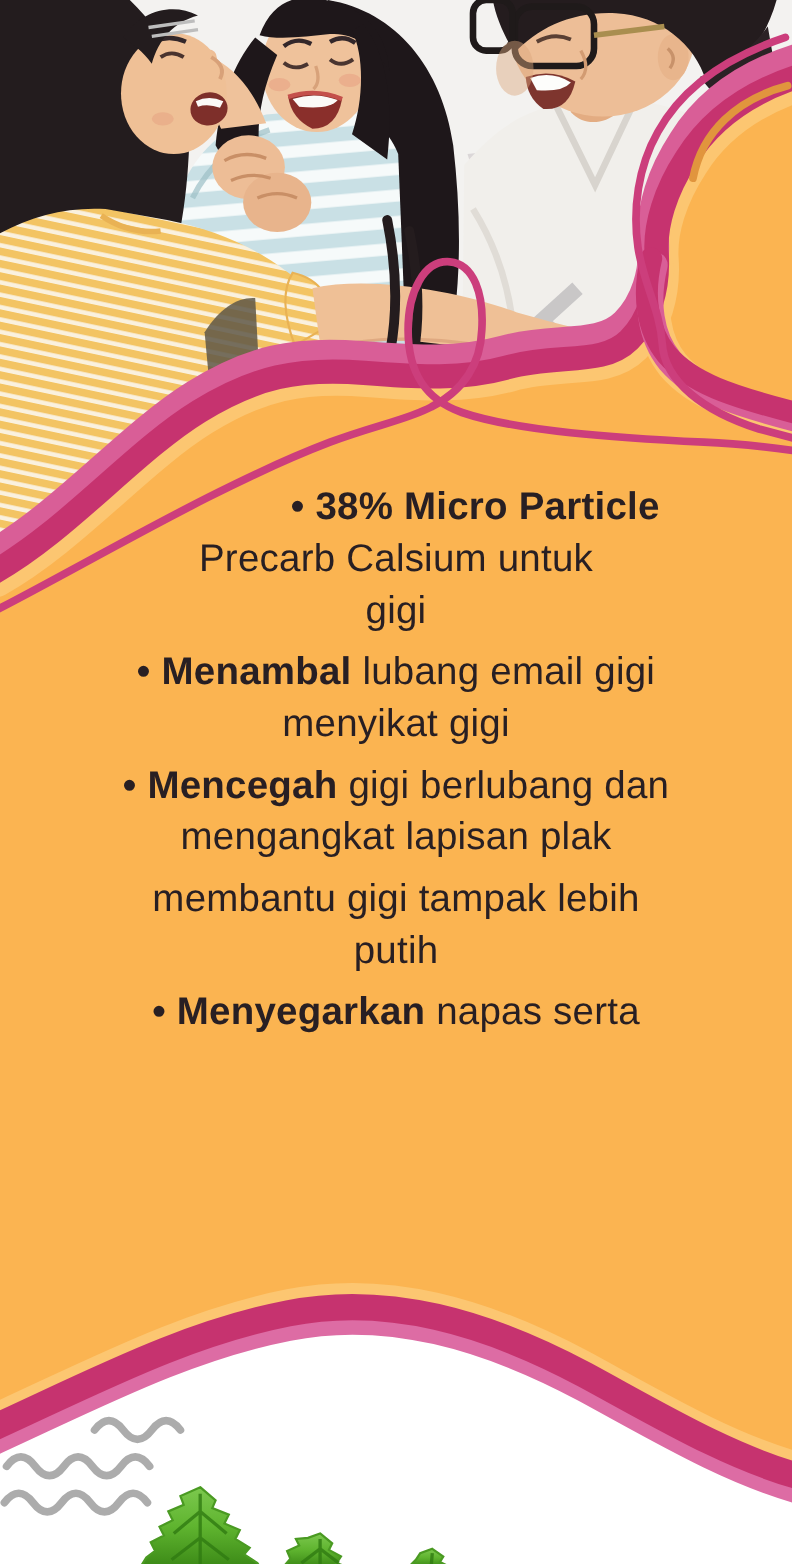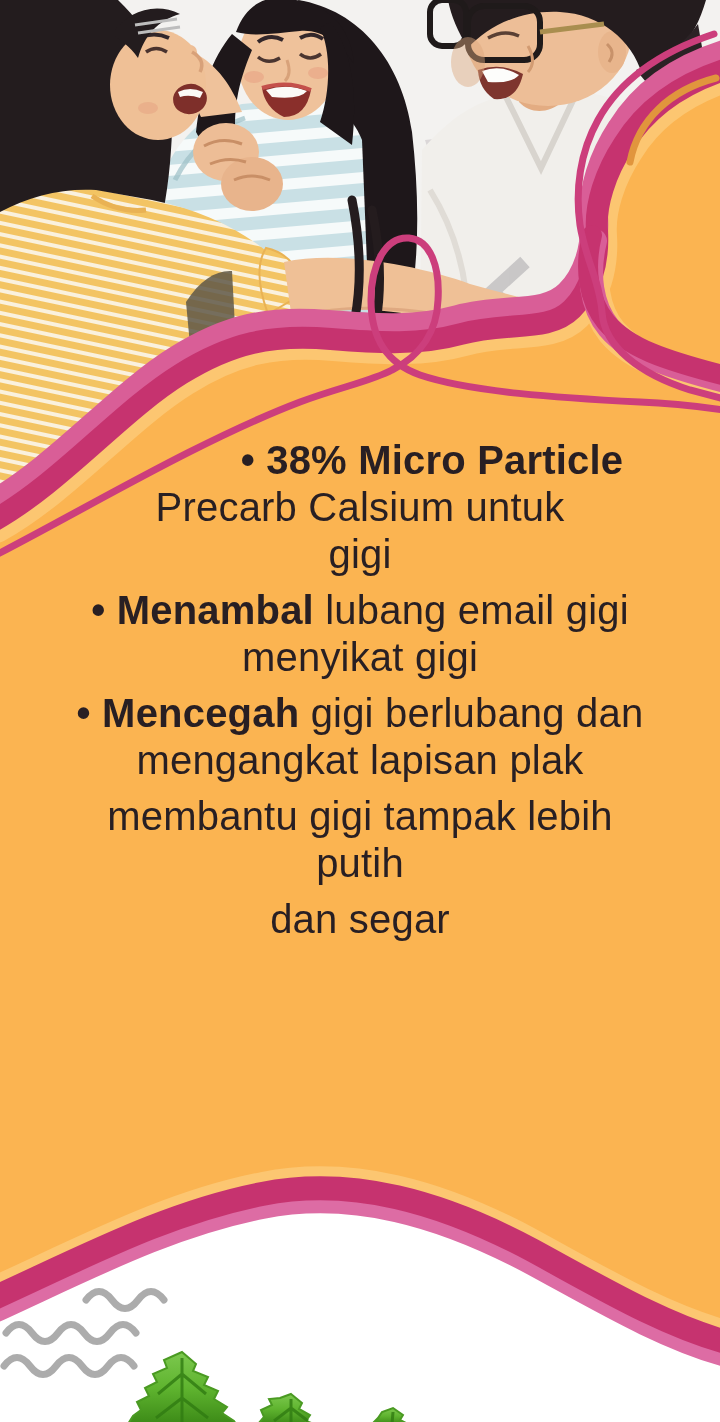--- a/index.html
+++ b/index.html
@@ -16,21 +16,21 @@
   .s-pink-dark{stroke:var(--pink-dark,#C6336F);fill:none}
   .s-pink-mid{stroke:var(--pink-mid,#D95E97);fill:none}
   .s-pink-lite{stroke:var(--pink-light,#DD6CA4);fill:none}
   .s-thin-pink{stroke:var(--pink-line,#CC3E7C);stroke-width:7;fill:none}
   .s-squiggle{stroke:var(--squiggle-gray,#ACACAC);stroke-width:7;fill:none;stroke-linecap:round}
   .s-chevron{stroke:var(--chevron-gray,#C7C5C6);stroke-width:14;fill:none}
   
   .benefits{
     position:absolute;left:30px;top:437px;width:660px;
     text-align:center;color:var(--text,#281F23);
-    font-size:40px;line-height:47px;letter-spacing:.2px;
+    font-size:35px;line-height:47px;letter-spacing:.2px;
   }
   .benefit{margin:0 0 9px 0;}
   .benefit .line{white-space:nowrap;}
   .benefit .bold{font-weight:700;}
   .benefit.b0 .line.l0{transform:translateX(72px);}
 </style>
 </head>
 <body>
 
 <div class="canvas">
@@ -215,17 +215,17 @@
       </div>
       <div class="benefit b2">
         <div class="line l0"><span class="bold">• Mencegah</span> gigi berlubang dan</div>
         <div class="line l1">mengangkat lapisan plak</div>
       </div>
       <div class="benefit b3">
         <div class="line l1">membantu gigi tampak lebih</div>
         <div class="line l2">putih</div>
       </div>
       <div class="benefit b4">
-        <div class="line l2">dan segar</div>
+        <div class="line l0"><span class="bold">• Menyegarkan</span> napas serta</div>
       </div>
     </div>
 
 </div>
 
 </body></html>

